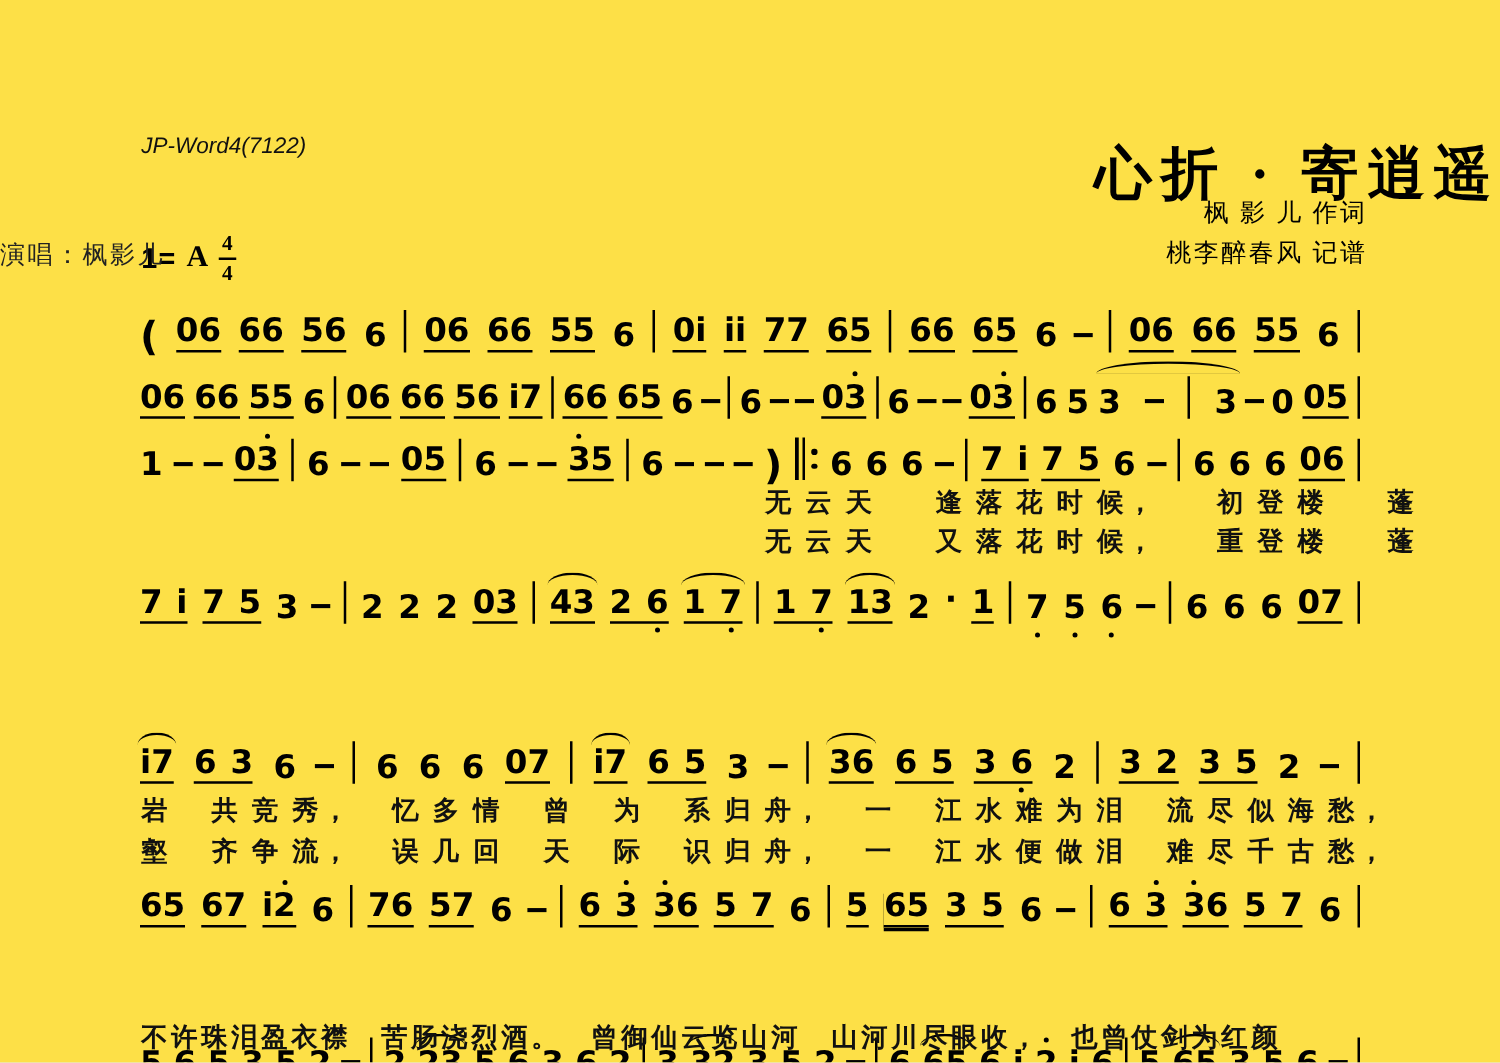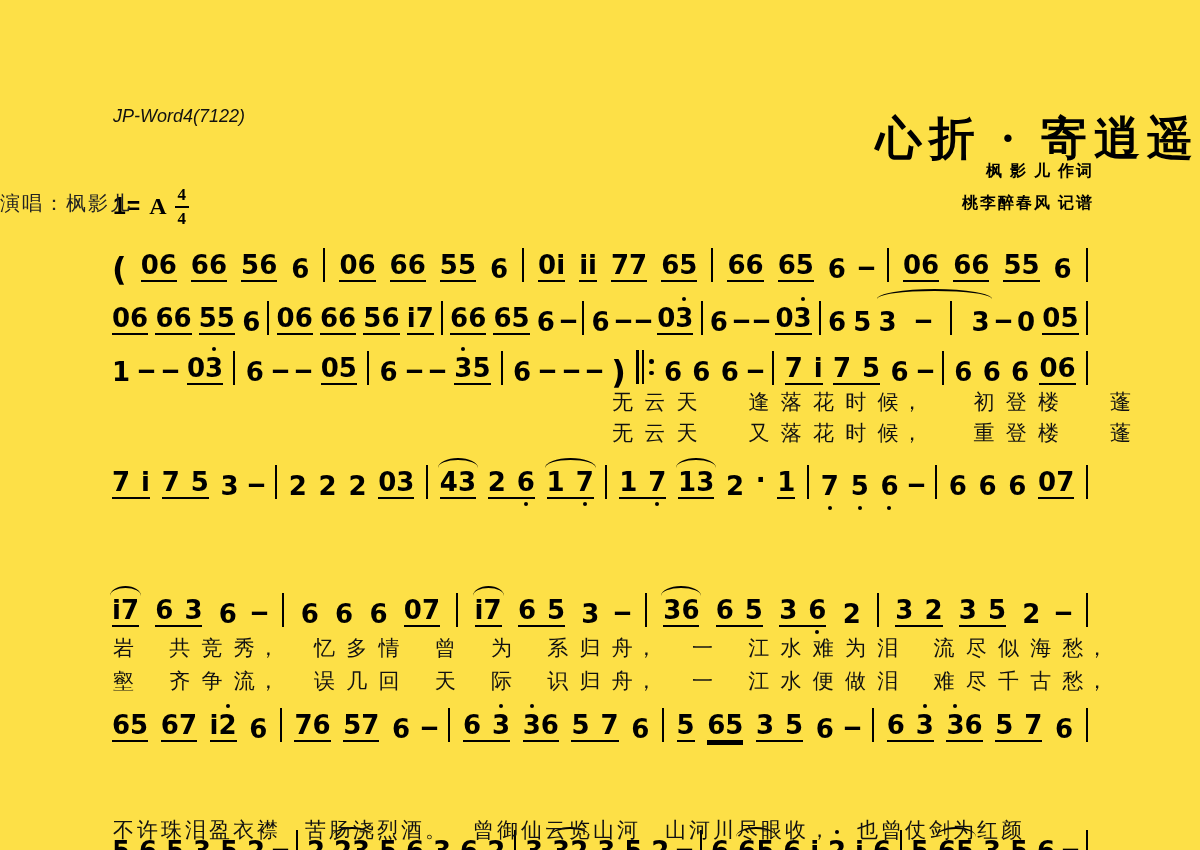--- a/index.html
+++ b/index.html
@@ -3,21 +3,21 @@
 <meta charset="utf-8">
 <style>
   html,body{margin:0;padding:0;background:#e8e8e8;}
   #page{position:relative;width:1200px;height:850px;background:#fde047;overflow:hidden;
         font-family:"Liberation Serif",serif;color:#000;}
 
   
   .watermark{position:absolute;left:113px;top:106px;font:italic 18px "Liberation Sans",sans-serif;color:#111;}
   .title{position:absolute;left:0;top:108px;width:100%;text-align:right;
          font-weight:bold;font-size:46px;letter-spacing:7px;font-family:"Liberation Serif",serif;}
-  .credits{position:absolute;right:106px;top:155px;text-align:right;font-size:16px;letter-spacing:2px;line-height:32px;font-weight:bold;}
+  .credits{position:absolute;right:106px;top:155px;text-align:right;font-size:20px;letter-spacing:2px;line-height:32px;}
   .subtitle{position:absolute;left:0;top:190px;width:100%;text-align:left;font-size:20px;letter-spacing:2px;color:#222;}
   .keysig{position:absolute;left:113px;top:183px;display:flex;align-items:center;gap:8px;}
   .keysig .klabel{font:bold 23px "Liberation Sans",sans-serif;letter-spacing:1px;}
   .keysig .kletter{font:bold 24px "Liberation Serif",serif;}
   .frac{display:flex;flex-direction:column;align-items:center;line-height:1;margin-top:2px;}
   .frac .fn{font:bold 17px "Liberation Serif",serif;padding:0 3px;}
   .frac .fn.top{border-bottom:2px solid #000;padding-bottom:1px;margin-bottom:1px;}
 
   
   .mline{position:absolute;left:112px;width:976px;height:42px;display:flex;
@@ -38,21 +38,21 @@
   .paren{font-size:32px;line-height:0.9;transform:translateY(2px);}
   .repeat{display:inline-flex;align-items:center;gap:3px;height:36px;}
   .rbar{width:2.5px;height:34px;background:#000;}
   .rdots{display:flex;flex-direction:column;gap:7px;margin-left:2px;}
   .rdot{width:4.5px;height:4.5px;border-radius:50%;background:#000;}
   .middot{transform:translateY(-6px);}
   .dash{transform:scaleX(1.5) translateY(-2px);}
 
   
   .lyric{position:absolute;font-size:21px;letter-spacing:3px;white-space:pre;
-         font-family:"Liberation Serif",serif;color:#111;}
+         font-family:"Liberation Serif",serif;color:#111;font-weight:bold;}
 </style>
 </head>
 <body>
 
 <div id="page">
   <div class="watermark">JP-Word4(7122)</div>
   <div class="title">心折 · 寄逍遥</div>
 
   <div class="keysig">
     <span class="klabel">1= </span>

